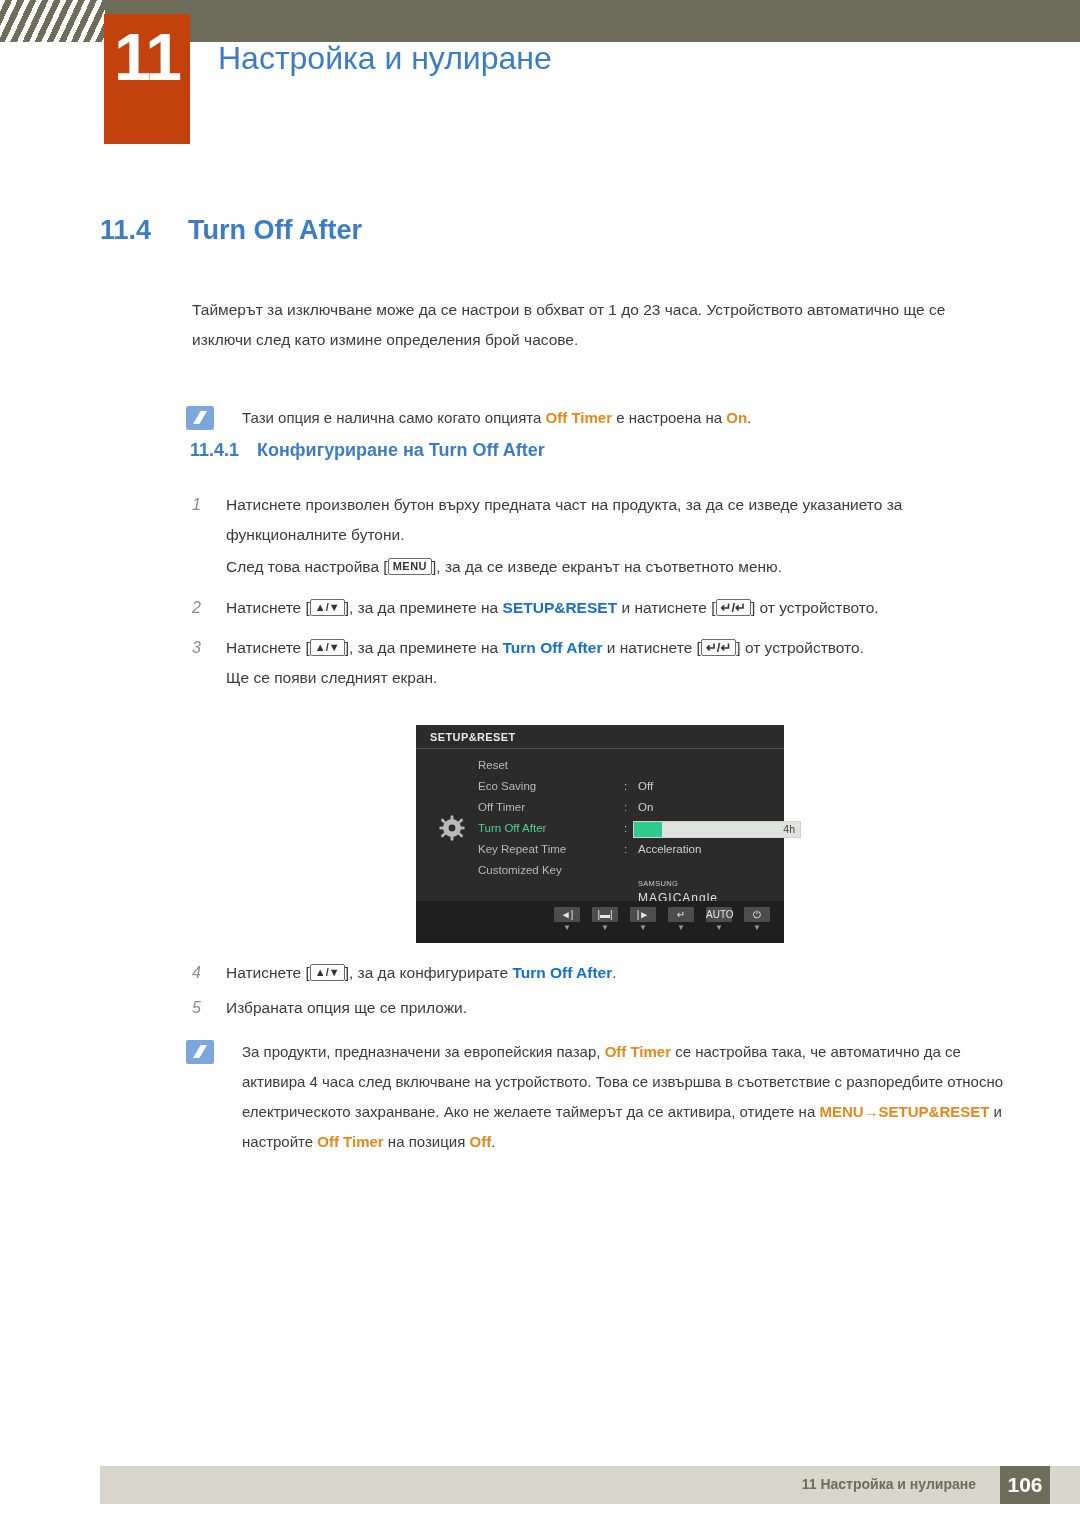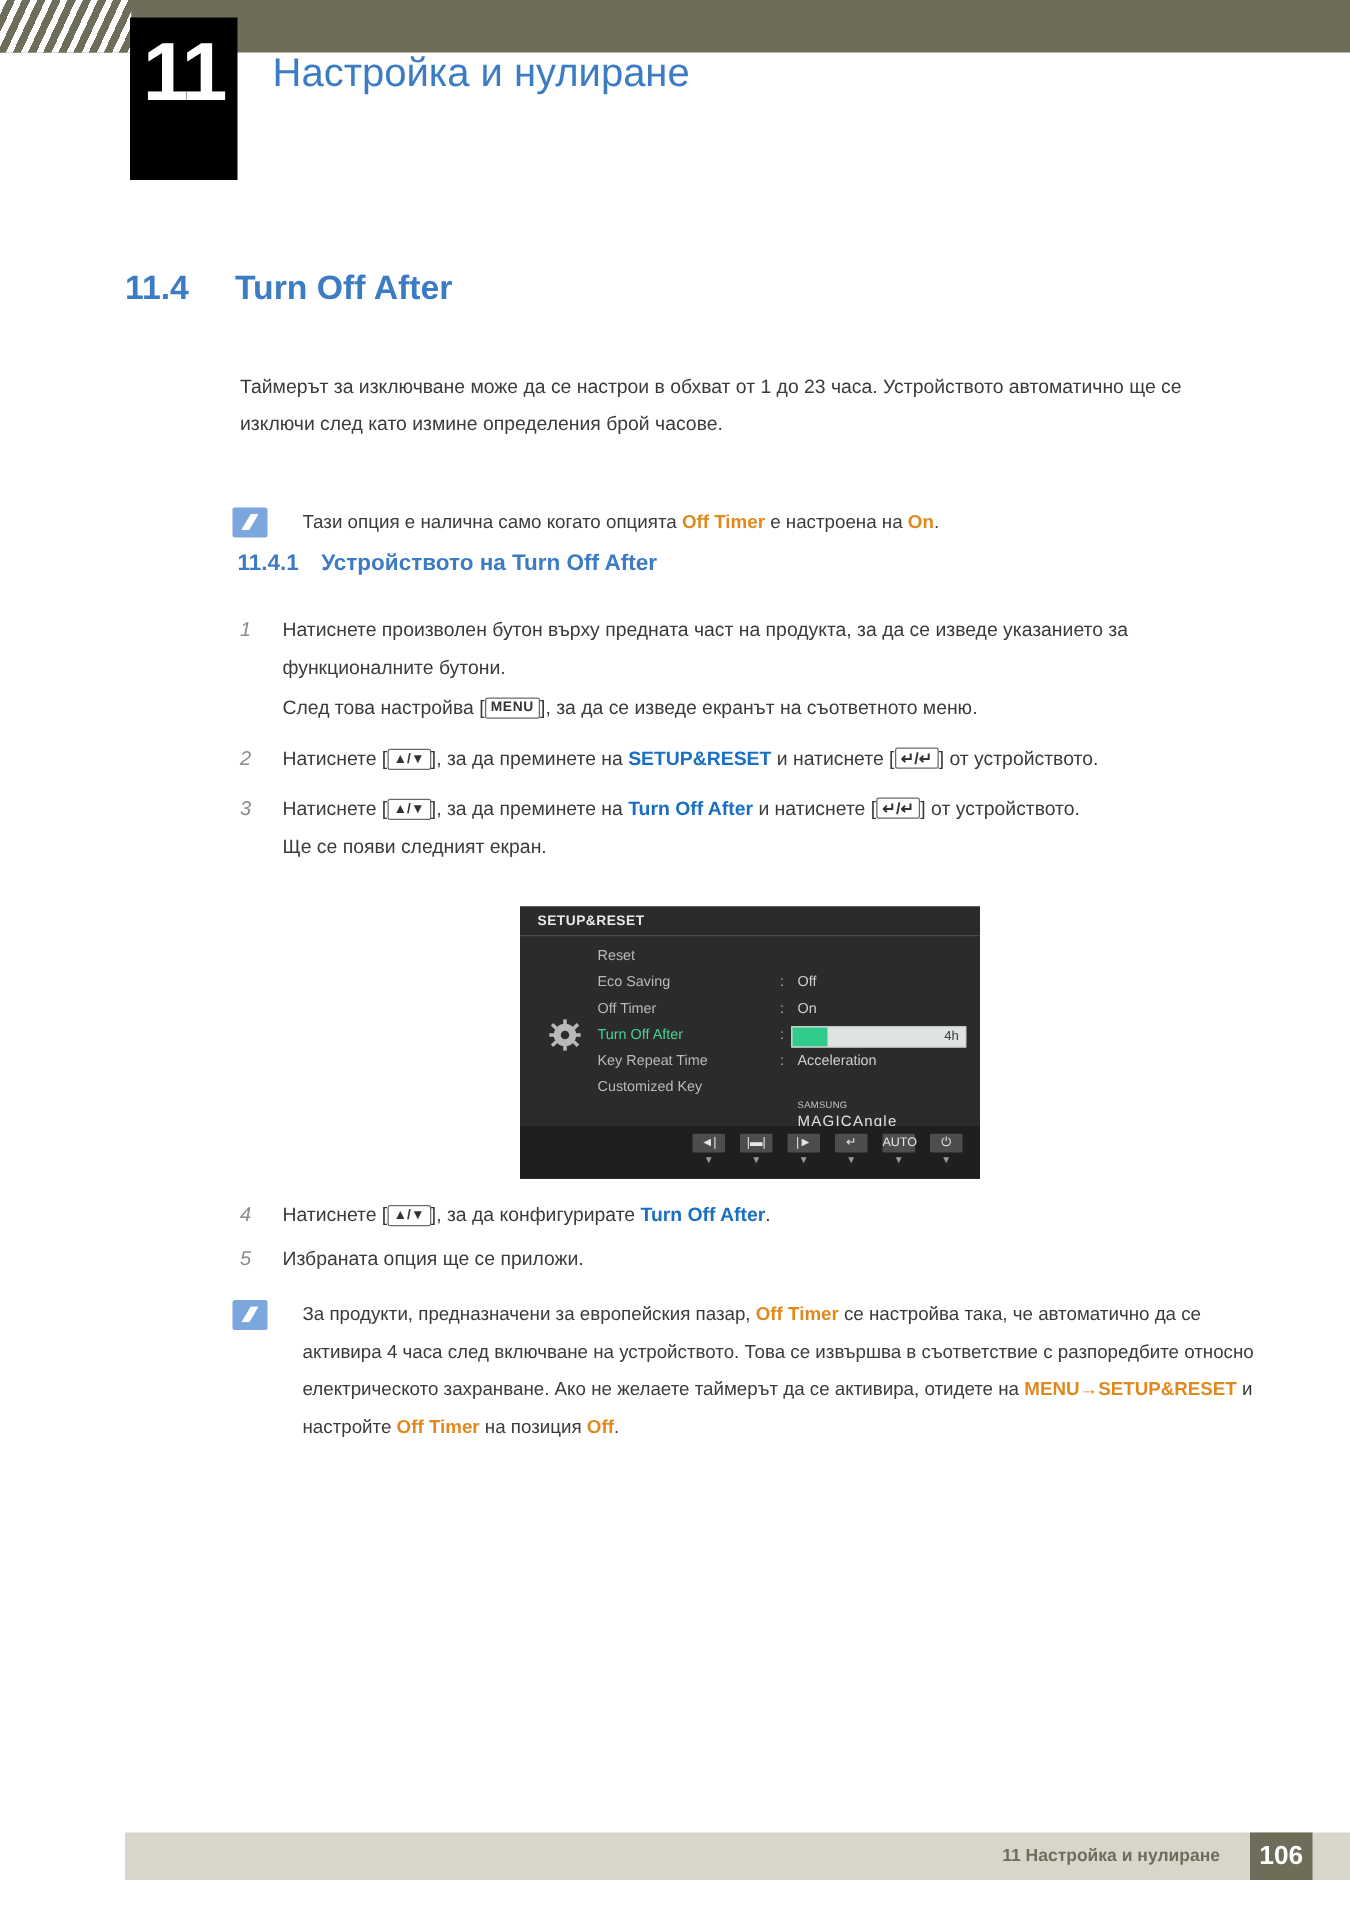--- a/index.html
+++ b/index.html
@@ -32,21 +32,21 @@
       repeating-linear-gradient(115deg,
         #ffffff 0px, #ffffff 5px,
         #6e6d59 5px, #6e6d59 11px);
   }
   .chapter-badge {
     position: absolute;
     top: 14px;
     left: 104px;
     width: 86px;
     height: 130px;
-    background: #000000;
+    background: #c2410c;
     color: #ffffff;
     font-size: 66px;
     font-weight: bold;
     letter-spacing: -2px;
     line-height: 86px;
     text-align: center;
     font-family: "Liberation Sans", sans-serif;
   }
   .chapter-title {
     position: absolute;
@@ -250,20 +250,21 @@
   }
   .osd-row.selected .osd-label { color: #4ad295; }
   .osd-bar-wrap {
     position: absolute;
     left: 155px;
     top: 3px;
     width: 138px;
     height: 15px;
     background: #dfe3e0;
     border: 1px solid #cfd4d0;
+    padding-left: 28px;
   }
   .osd-bar-fill {
     position: absolute;
     left: 0; top: 0;
     height: 15px;
     width: 28px;
     background: #2ecb8b;
   }
   .osd-bar-text {
     position: absolute;
@@ -373,21 +374,21 @@
 </div>
 
 <div class="para" id="para-intro">Таймерът за изключване може да се настрои в обхват от 1 до 23 часа. Устройството автоматично ще се изключи след като измине определения брой часове.</div>
 
 <div class="note" id="note-1">
   <span class="note-icon"></span>
   <span class="note-body"><span>Тази опция е налична само когато опцията </span><span class="orange">Off Timer</span><span> е настроена на </span><span class="orange">On</span><span>.</span></span>
 </div>
 
 <div class="subsection-head">
-  <span class="snum">11.4.1</span><span>Устройството на </span><span>Turn Off After</span>
+  <span class="snum">11.4.1</span><span>Конфигуриране на </span><span>Turn Off After</span>
 </div>
 
 <div class="step" id="step-1">
   <span class="step-num">1</span>
   <span class="step-body">Натиснете произволен бутон върху предната част на продукта, за да се изведе указанието за функционалните бутони.</span>
 </div>
 
 <div class="step" id="step-1b">
   <span>След това настройва [</span><span class="key key-menu">MENU</span><span>], за да се изведе екранът на съответното меню.</span>
 </div>

